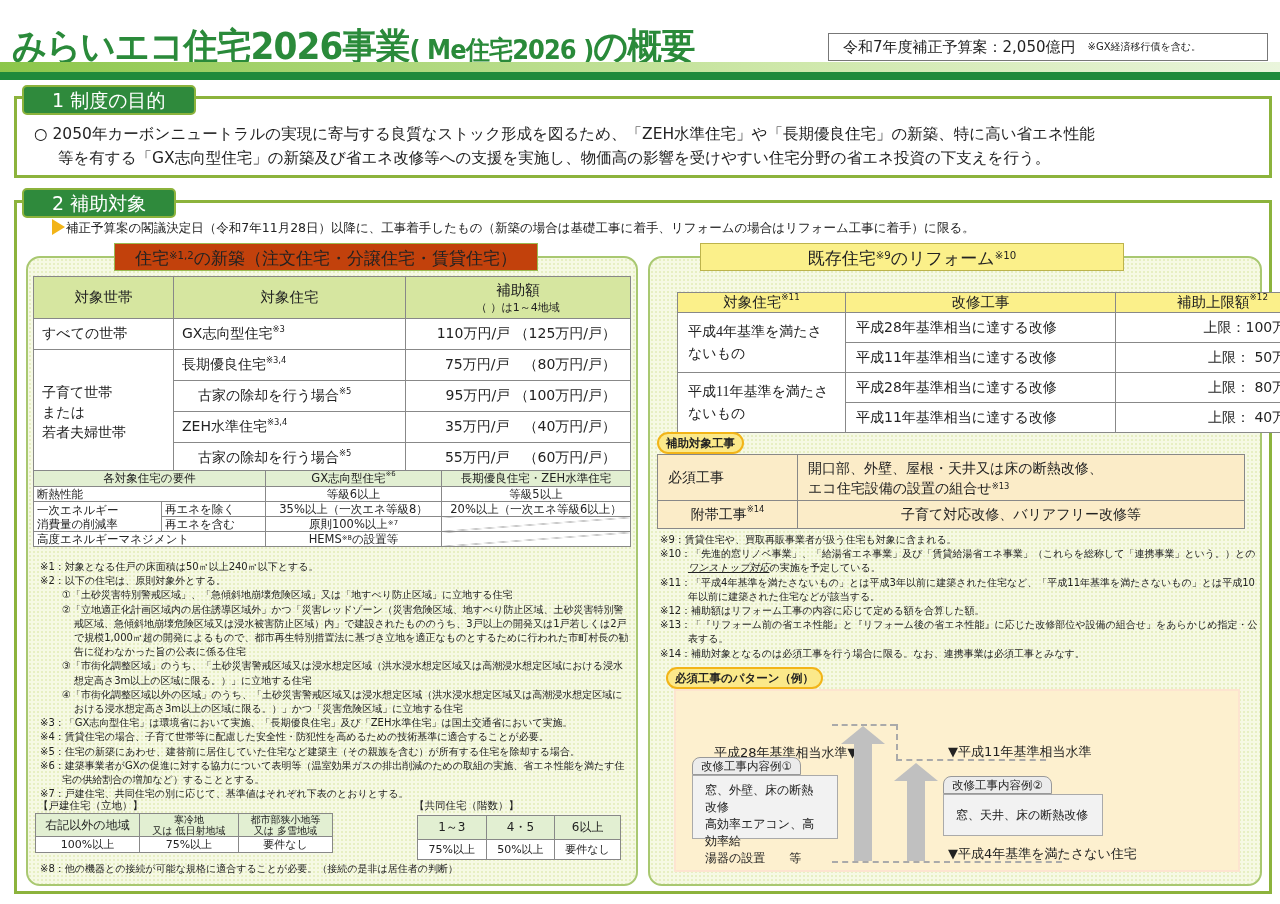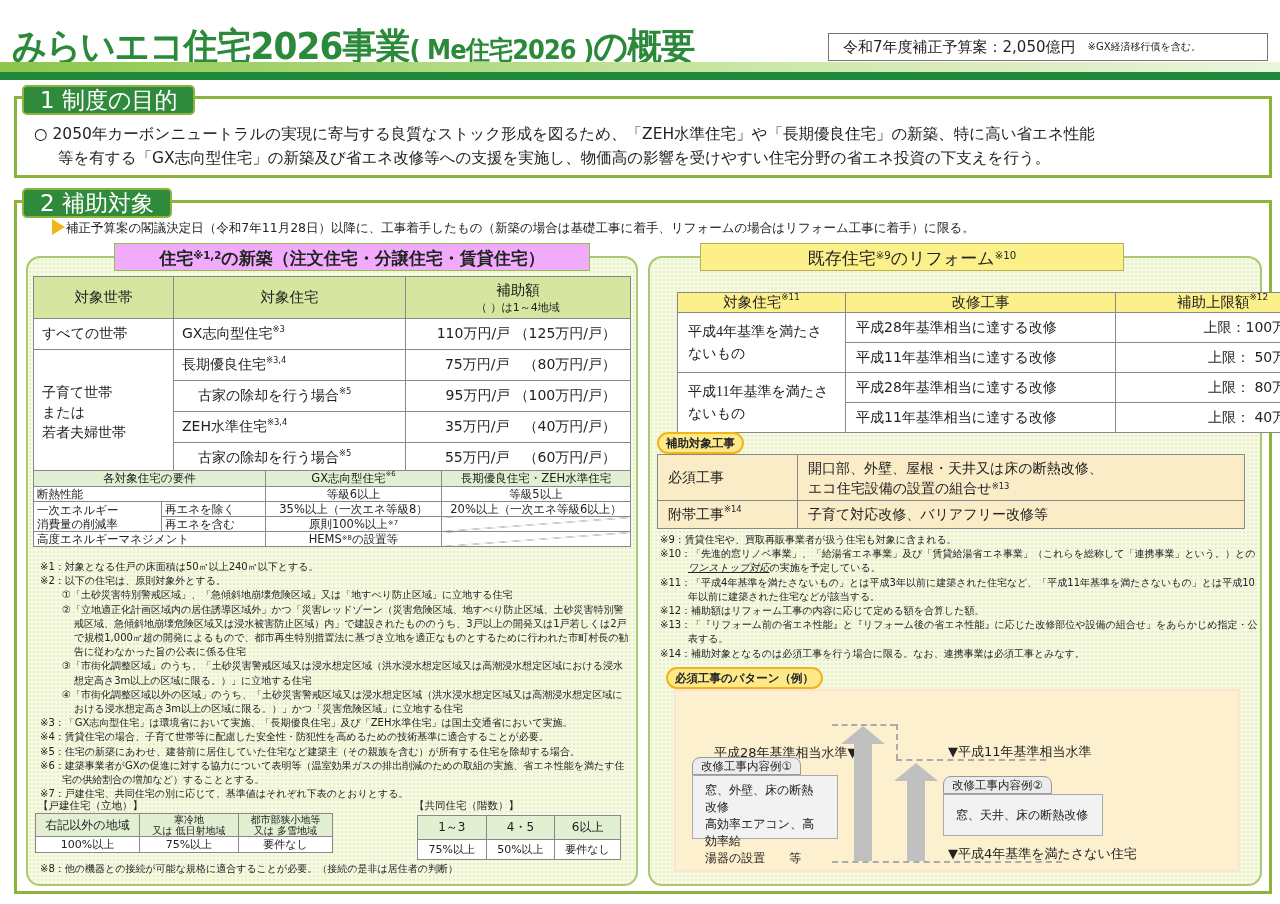--- a/index.html
+++ b/index.html
@@ -9,35 +9,35 @@
 
 #title{left:12px;top:22px;font-size:37px;font-weight:bold;color:#2a8a3a;letter-spacing:-1px;white-space:nowrap;transform:scaleX(0.93);transform-origin:left;}
 #title .small{font-size:26px;}
 #header-bar1{left:0;top:62px;width:1280px;height:10px;background:linear-gradient(90deg,#8cc64a,#cde7a8 60%,#eaf5dc);}
 #header-bar2{left:0;top:72px;width:1280px;height:8px;background:#1f8a3b;}
 #budget-box{left:828px;top:33px;width:440px;height:28px;border:1px solid #777;background:#fff;display:flex;align-items:center;padding-left:14px;gap:12px;white-space:nowrap;}
 #budget-main{font-size:15px;}
 #budget-note{font-size:10px;}
 
 .sec-frame{border:3px solid #8cb33c;}
-.sec-tab{background:#2f8a3c;color:#fff;font-size:23px;border:2px solid #8cb33c;border-radius:5px;padding:0 16px;height:30px;line-height:26px;white-space:nowrap;}
+.sec-tab{background:#2f8a3c;color:#fff;font-size:19px;border:2px solid #8cb33c;border-radius:5px;padding:0 28px;height:30px;line-height:26px;white-space:nowrap;}
 #sec1-frame{left:14px;top:96px;width:1258px;height:82px;}
 #sec1-tab{left:22px;top:85px;}
 #sec1-text{left:34px;top:122px;width:1230px;font-size:15.5px;line-height:24px;}
 #sec1-text .l2{padding-left:24px;}
 #sec2-frame{left:14px;top:200px;width:1258px;height:694px;}
 #sec2-tab{left:22px;top:188px;}
 #sec2-note{left:66px;top:220px;font-size:12.5px;white-space:nowrap;}
 #sec2-arrow{left:52px;top:219px;width:0;height:0;border-top:8px solid transparent;border-bottom:8px solid transparent;border-left:13px solid #f2b418;}
 
 .panel{border:2px solid #a9c871;border-radius:14px;background:#f6f9e4;background-image:radial-gradient(#e7efc3 1px,transparent 1px);background-size:4px 4px;}
 #lpanel{left:26px;top:256px;width:612px;height:630px;}
 #rpanel{left:648px;top:256px;width:614px;height:630px;}
 .panel-title{height:28px;line-height:28px;text-align:center;font-size:17px;border:1px solid #9aba52;white-space:nowrap;}
-#ltitle{left:114px;top:243px;width:476px;background:#f0abfc;font-weight:bold;}
+#ltitle{left:114px;top:243px;width:424px;background:#c2410c;}
 #rtitle{left:700px;top:243px;width:424px;background:#fbf08a;border-color:#bdb34c;}
 table{border-collapse:collapse;background:#fff;}
 td,th{border:1px solid #888;font-weight:normal;}
 
 #t1{left:33px;top:276px;width:598px;font-size:14px;}
 #t1 th{background:#d6e6a0;font-size:14.5px;height:42px;}
 #t1 th .sub{display:block;font-size:11px;}
 #t1 td{height:31px;padding:0 8px;}
 #t1 td.amt{text-align:right;padding-right:14px;white-space:pre;}
 #t1 tr.dash td.type,#t1 tr.dash td.amt{border-top:1px dashed #888;}
@@ -68,21 +68,21 @@
 #t5 th{background:#fbf08a;height:20px;font-size:14.5px;}
 #t5 td{height:30px;padding:0 10px;}
 #t5 td.r{text-align:right;white-space:pre;}
 #t5 td.lbl{line-height:22px;font-family:Liberation Serif, serif;}
 
 .pill{background:#fbe98a;border:2px solid #f2b418;border-radius:12px;font-size:11.5px;font-weight:bold;padding:0 7px;height:22px;line-height:18px;white-space:nowrap;}
 #pill1{left:657px;top:432px;}
 #t6{left:657px;top:454px;width:588px;font-size:14px;}
 #t6 td{background:#fbecc8;padding:0 10px;}
 #t6 tr.r1 td{height:46px;}
-#t6 tr.r2 td{height:28px;}
+#t6 tr.r2 td{height:28px;text-align:center;}
 
 #rnotes{left:660px;top:533px;width:600px;font-size:10px;line-height:14.2px;}
 #rnotes .h{padding-left:28px;text-indent:-28px;}
 #rnotes u{text-decoration:underline;font-style:italic;}
 
 #pill2{left:666px;top:667px;}
 #pattern{left:674px;top:689px;width:566px;height:183px;background:#fdf0cf;border:2px solid #fde4d0;}
 .lvl{font-size:13px;white-space:nowrap;}
 .dash-h{border-top:2px dashed #aaa;height:0;}
 .dash-v{border-left:2px dashed #aaa;width:0;}

